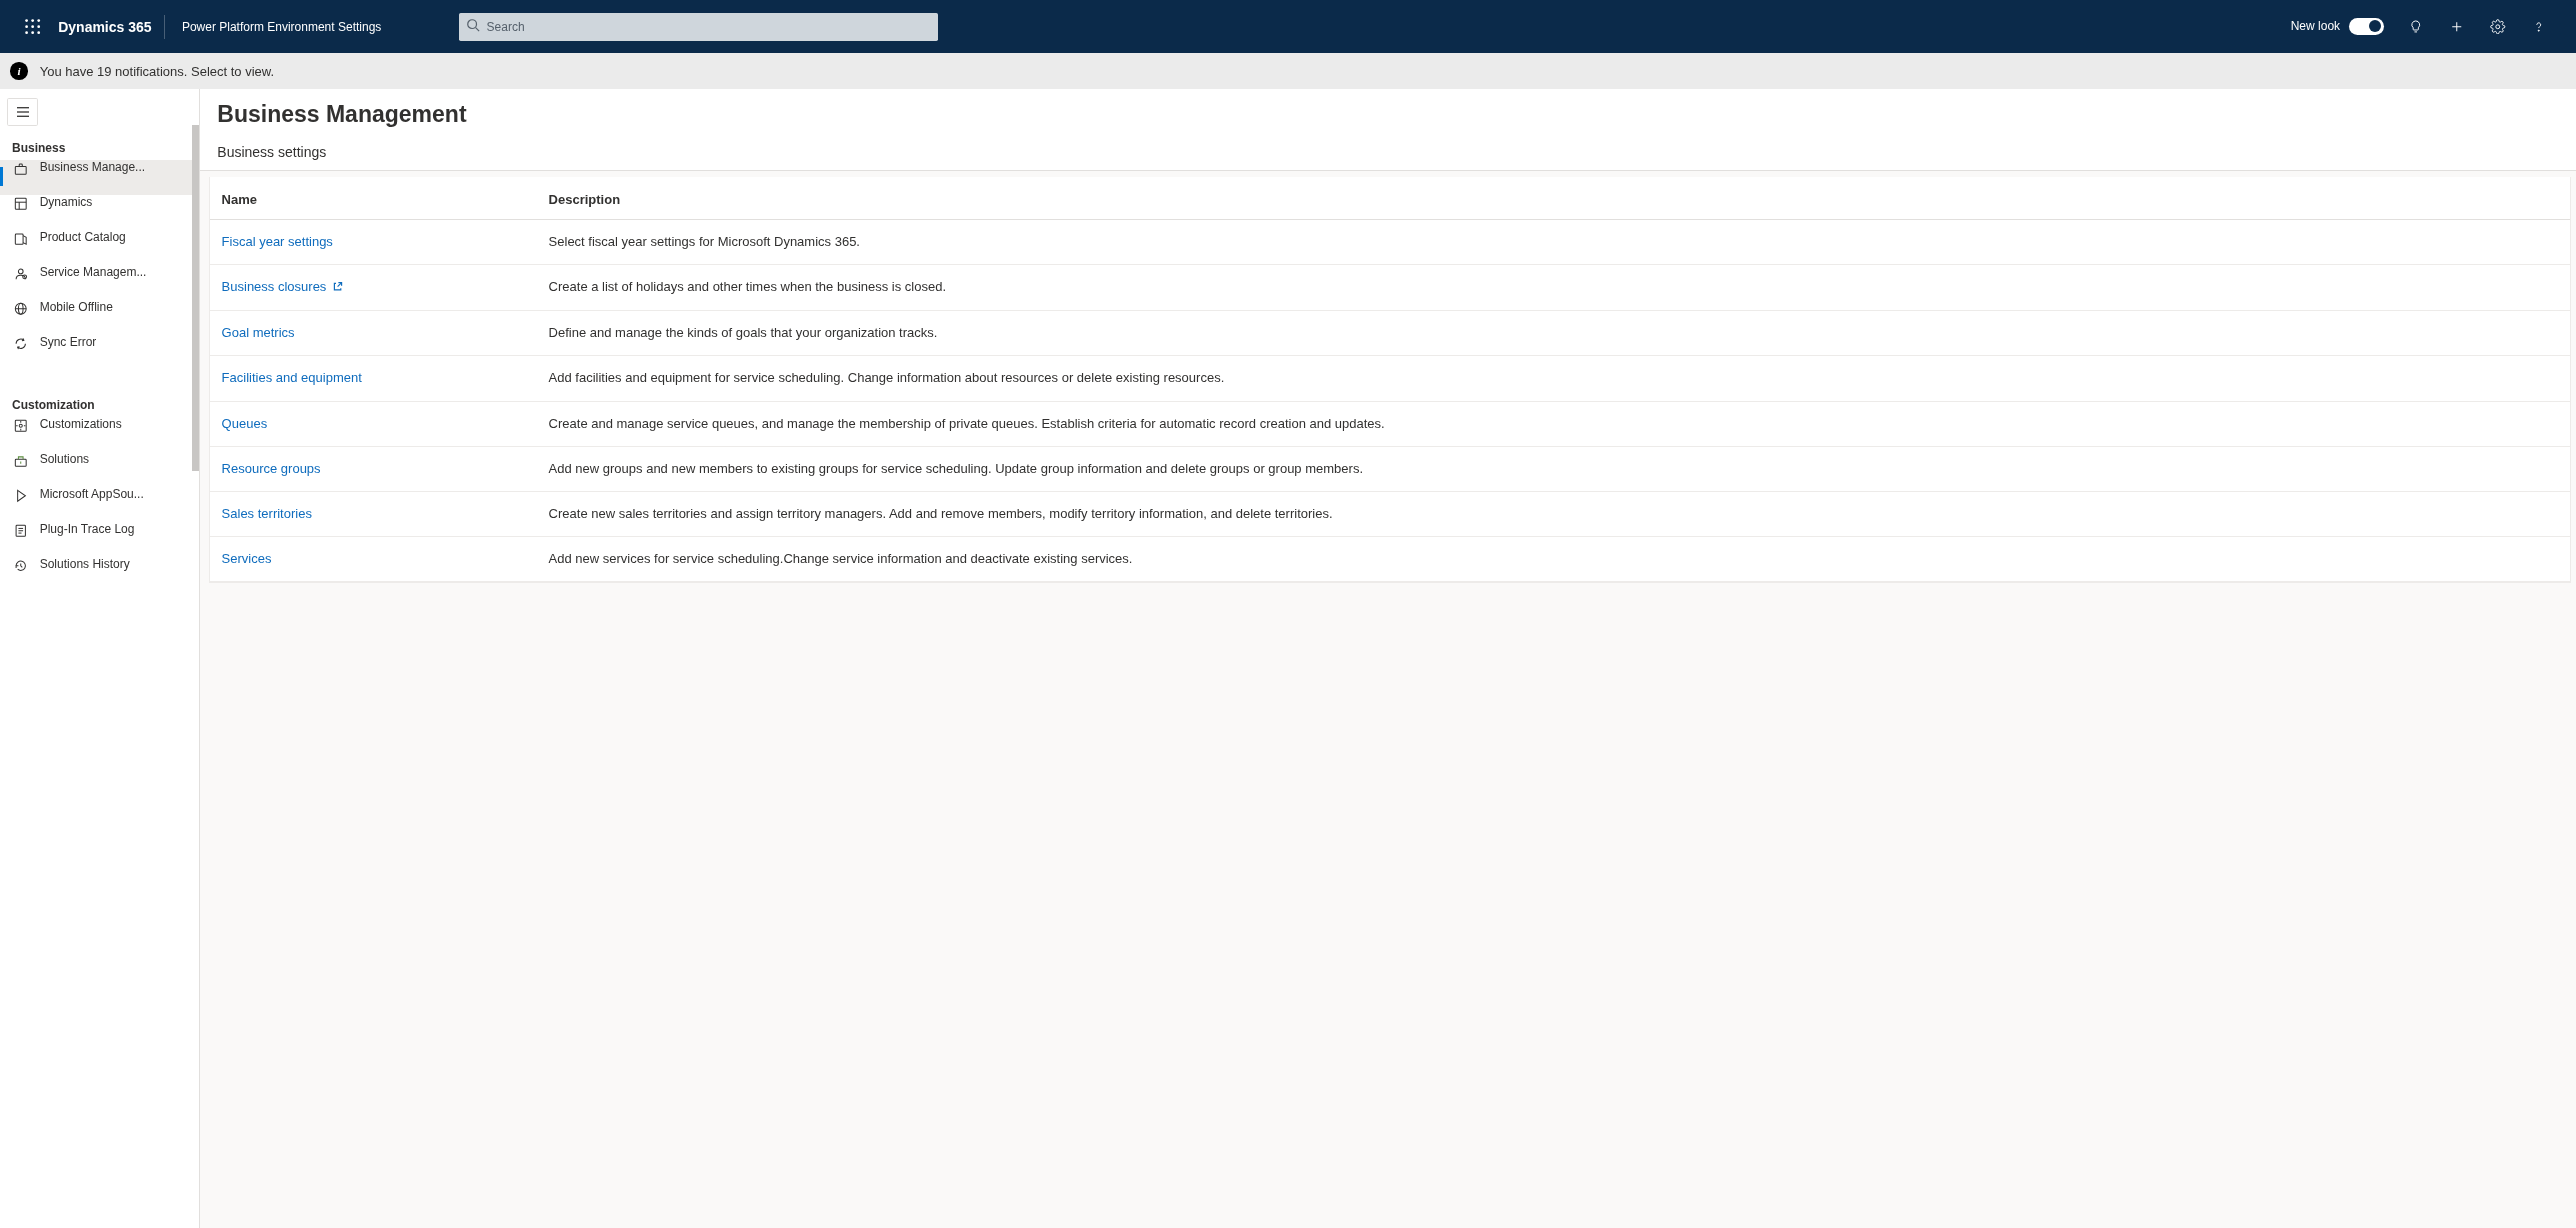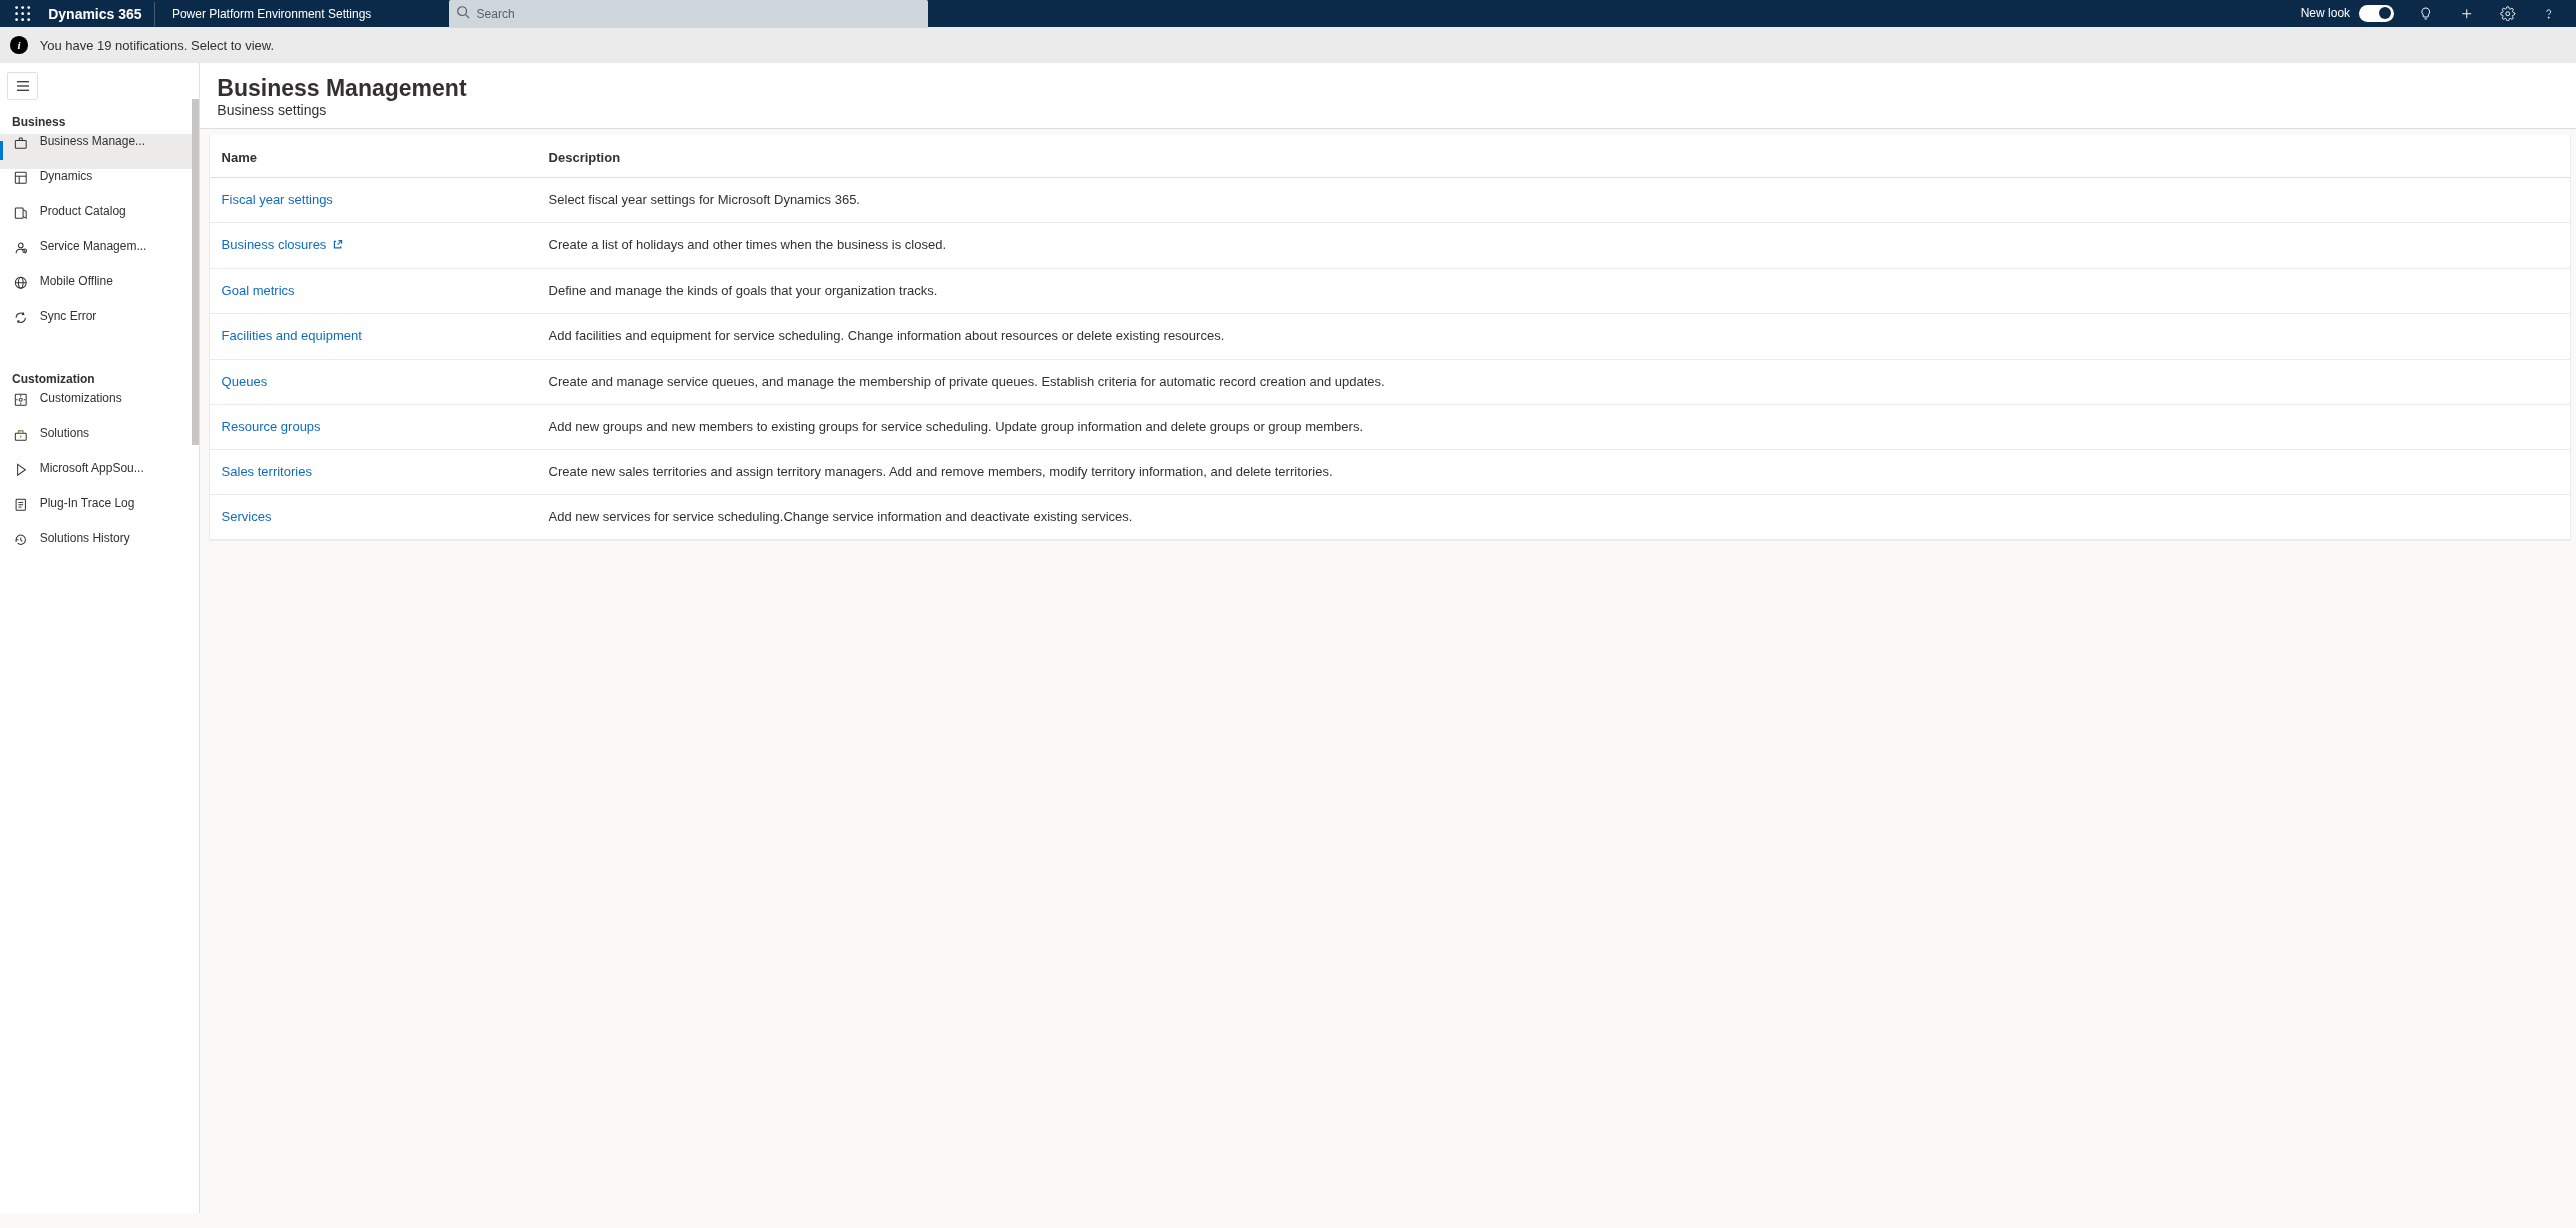--- a/index.html
+++ b/index.html
@@ -1,19 +1,19 @@
 <!DOCTYPE html>
 <html style="font-size:14px"><head>
 <meta charset="utf-8">
 <style>
   * { box-sizing: border-box; margin: 0; padding: 0; }
   body { font-family: "Segoe UI", -apple-system, BlinkMacSystemFont, sans-serif; font-size: 12px; color: #323130; background: #faf9f8; overflow: hidden; }
 
   
-  .topbar { height: 27px; background: #0b2a4a; display: flex; align-items: center; color: #fff; padding: 0 2px; }
+  .topbar { height: 53px; background: #0b2a4a; display: flex; align-items: center; color: #fff; padding: 0 12px; }
   .waffle { width: 41px; height: 41px; display:flex; align-items:center; justify-content:center; cursor:pointer;}
   .waffle svg { width:17.3px; height:17.3px; }
   .brand { font-size: 14px; font-weight:600; padding: 0 12px 0 5.2px; border-right:0.9px solid rgba(255,255,255,0.25); height: 24px; display:flex; align-items:center;}
   .env { font-size: 12px; padding: 0 17.3px; }
   .search-wrap { flex: 0 0 auto; margin-left: 60px; }
   .search { width: 479px; height: 28px; background: #cfd6dc; border:none; border-radius:1.7px; display:flex; align-items:center; padding:0 7px; }
   .search svg { width:14px; height:14px; color:#5b6a78; margin-right:7px;}
   .search input { flex:1; border:none; background:transparent; font-size:12px; color:#333; outline:none;}
   .search input::placeholder { color: #55606b; }
   .top-right { margin-left:auto; display:flex; align-items:center; gap: 5.2px; padding-right:7px;}
@@ -38,21 +38,21 @@
   .nav-item { height:35px; display:flex; align-items:flex-start; padding: 0 8.6px 0 12px; cursor:pointer; font-size:12px; position:relative; white-space:nowrap; overflow:hidden; text-overflow: ellipsis;}
   .nav-item.active { background:#edebe9; }
   .nav-item.active::before { content:""; position:absolute; left:0; top:7px; width:2.6px; height:19px; background:#0078d4;}
   .nav-item .nav-icon { width:17.3px; height:17.3px; margin-right:10.4px; flex-shrink:0; display:flex; align-items:center; justify-content:center;}
   .nav-item .nav-icon svg { width:15.5px; height:15.5px; stroke:#323130; fill:none; stroke-width:1.3;}
   .nav-item .label { overflow:hidden; text-overflow:ellipsis; }
 
   .main { flex:1; background:#faf9f8; overflow:auto; }
   .page-header { background:#fff; padding: 12px 17.3px 10.4px; border-bottom:0.9px solid #e1dfdd; margin-bottom: 5.2px;}
   .page-title { font-size:23px; font-weight:600; color:#323130;}
-  .page-subtitle { font-size:14px; color:#323130; margin-top:0px;}
+  .page-subtitle { font-size:14px; color:#323130; margin-top:16px;}
   .card { background:#fff; margin: 3.5px 5.2px 0 8.6px; border:0.9px solid #edebe9; border-top:none;}
   table { width:100%; border-collapse:collapse;}
   th { text-align:left; font-weight:600; font-size:13px; padding: 15.5px 12px 12px; border-bottom:0.9px solid #e1dfdd;}
   th.name-col { width:327px; }
   td { padding: 12px 12px; border-bottom:0.9px solid #edebe9; vertical-align:top; font-size:13px; line-height:1.55;}
   td.link a { color:#0f6cbd; text-decoration:none;}
   .ext-icon { display:inline-block; margin-left:5.2px; vertical-align:-0.9px;}
   .ext-icon svg { width:11.2px; height:11.2px; stroke:#0f6cbd; fill:none; stroke-width:1.5;}
 </style>
 </head>

